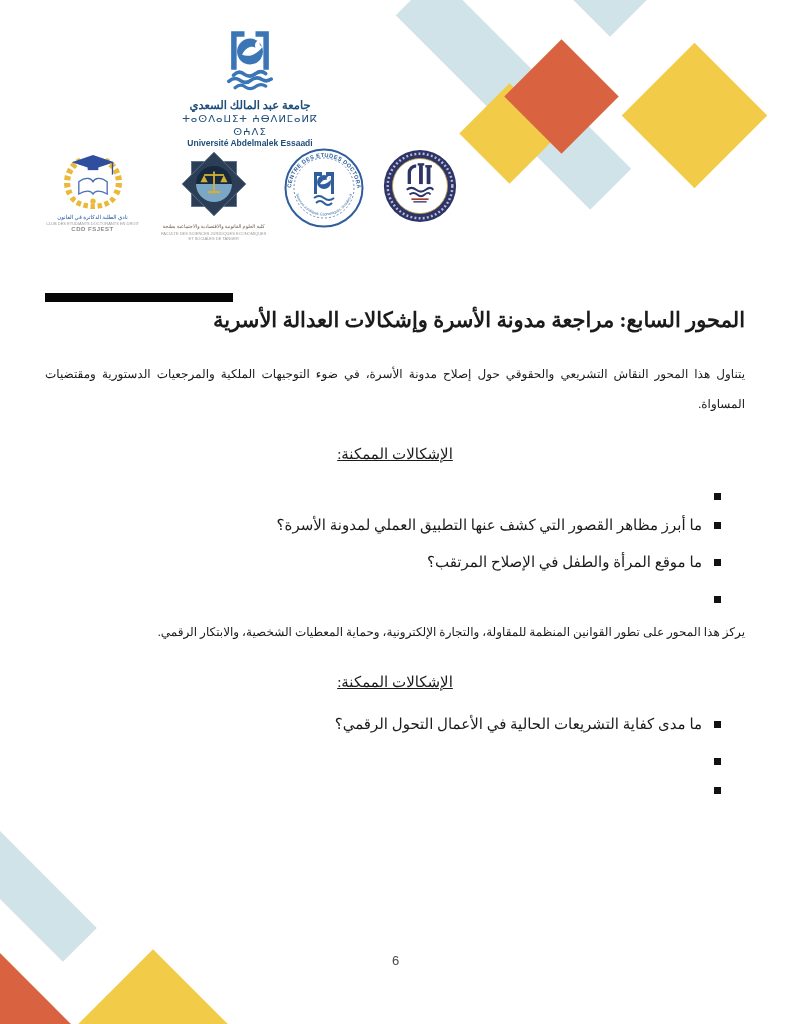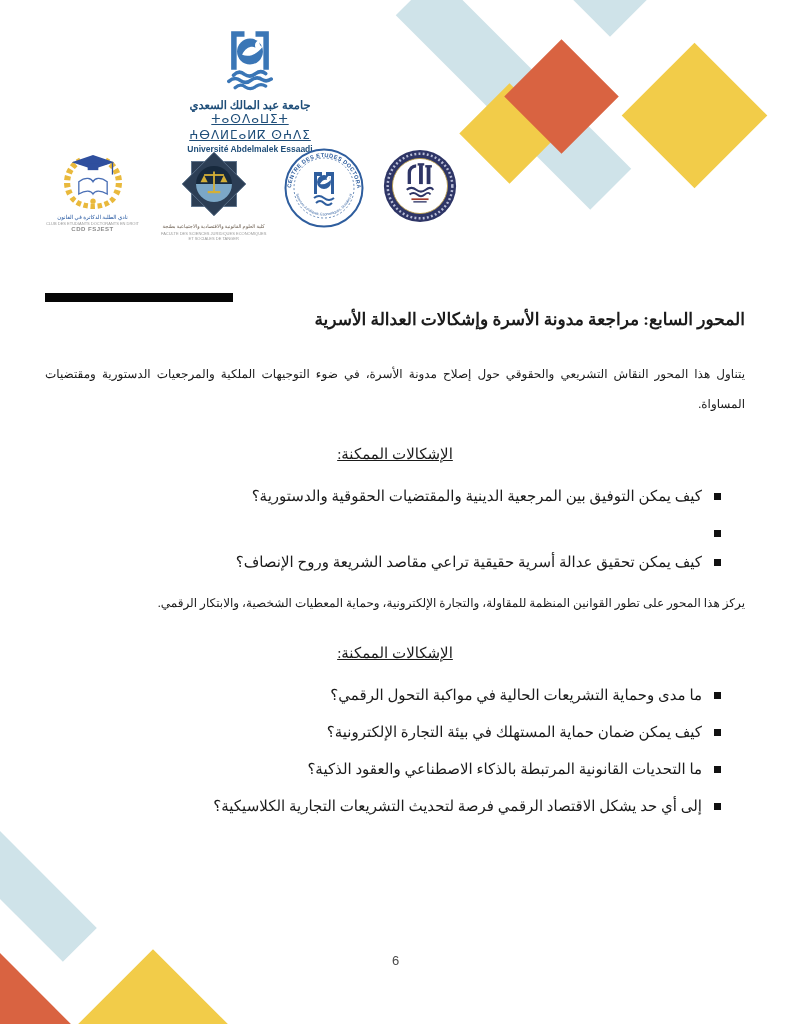--- a/index.html
+++ b/index.html
@@ -20,32 +20,32 @@
   .d-top-sm{left:577px;top:-43px;width:66px;height:66px;background:var(--c-bluelight);}
   .d-red-tr{left:521px;top:56px;width:81px;height:81px;background:var(--c-red);z-index:3;}
   .d-yel-sm{left:474px;top:98px;width:71px;height:71px;background:var(--c-yellow);z-index:2;}
   .d-yel-lg{left:643px;top:64px;width:103px;height:103px;background:var(--c-yellow);z-index:2;}
   .d-stripe-bl{left:-125px;top:836px;width:240px;height:48px;background:var(--c-bluelight);}
   .d-red-bl{left:-59px;top:974px;width:113px;height:113px;background:var(--c-red);z-index:2;}
   .d-yel-bl{left:98px;top:972px;width:110px;height:110px;background:var(--c-yellow);z-index:2;}
   
   .uni-logo{position:absolute;left:180px;top:28px;width:140px;text-align:center;z-index:5;}
   .uni-logo .ar{font-size:11.5px;font-weight:bold;color:var(--c-navy);line-height:1.25;}
-  .uni-logo .tif{font-size:12px;color:var(--c-navy);letter-spacing:1px;line-height:1.3;font-family:"DejaVu Sans",sans-serif;text-decoration:underline;}
+  .uni-logo .tif{font-size:10px;color:var(--c-navy);letter-spacing:1px;line-height:1.3;font-family:"DejaVu Sans",sans-serif;}
   .uni-logo .fr{font-size:8.5px;font-weight:bold;color:var(--c-navy);line-height:1.3;font-family:"Liberation Sans",sans-serif;}
   .logo-row{position:absolute;left:40px;top:148px;width:420px;display:flex;justify-content:space-between;align-items:flex-start;z-index:5;}
   .plogo{text-align:center;}
   .plogo .t-ar{font-size:5.5px;color:#2456a0;line-height:1.3;}
   .plogo .t-sub{font-size:4px;color:#9a9a9a;line-height:1.3;font-family:"Liberation Sans",sans-serif;}
   .plogo .t-acr{font-size:6px;font-weight:bold;color:#8b8b8b;letter-spacing:.5px;font-family:"Liberation Sans",sans-serif;}
   .plogo.p2 .t-ar{color:#6b5d4f;font-size:5px;}
   
   .content{position:absolute;left:45px;top:285px;width:700px;direction:rtl;z-index:6;color:var(--c-ink);}
   .blackbar{position:absolute;left:0;top:8px;width:188px;height:9px;background:#060606;}
-  .sec-title{font-size:17px;font-weight:bold;text-align:right;line-height:30px;margin:20px 0 24px;}
+  .sec-title{font-size:21px;font-weight:bold;text-align:right;line-height:30px;margin:20px 0 24px;}
   .sec-title.second{margin-top:10px;margin-bottom:18px;}
   .sec-body{font-size:12px;line-height:30px;text-align:justify;margin:0 0 20px;}
   .issues{font-size:15px;line-height:30px;text-decoration:underline;margin:6px 0 16px;text-align:center;}
   .blist{margin:0 0 2px;}
   .b-row{display:flex;gap:12px;align-items:flex-start;padding-right:24px;margin-bottom:14px;}
   .b-marker{width:7px;height:7px;background:#111;flex:0 0 auto;margin-top:8px;}
   .b-text{font-size:15px;line-height:23px;text-align:right;}
   .pagenum{position:absolute;left:0;right:0;bottom:56px;text-align:center;font-size:13px;color:#4a4a4a;z-index:6;font-family:"Liberation Sans",sans-serif;}
 </style>
 </head>
@@ -157,48 +157,45 @@
   <div class="content">
     <div class="blackbar"></div>
 
     <h2 class="sec-title">المحور السابع: مراجعة مدونة الأسرة وإشكالات العدالة الأسرية</h2>
     <p class="sec-body">يتناول هذا المحور النقاش التشريعي والحقوقي حول إصلاح مدونة الأسرة، في ضوء التوجيهات الملكية والمرجعيات الدستورية ومقتضيات المساواة.</p>
     <div class="issues">الإشكالات الممكنة:</div>
 
     <div class="blist">
       <div class="b-row">
         <span class="b-marker"></span>
-        <span class="b-text">كيف يمكن التوفيق بين المرجعية الدينية والمقتضيات الحقوقية والدستورية؟</span>
-      </div>
-      <div class="b-row">
-        <span class="b-marker"></span>
-      </div>
-      <div class="b-row">
-        <span class="b-marker"></span>
-        <span class="b-text">كيف يمكن تحقيق عدالة أسرية حقيقية تراعي مقاصد الشريعة وروح الإنصاف؟</span>
+      </div>
+      <div class="b-row">
+        <span class="b-marker"></span>
+        <span class="b-text">ما أبرز مظاهر القصور التي كشف عنها التطبيق العملي لمدونة الأسرة؟</span>
+      </div>
+      <div class="b-row">
+        <span class="b-marker"></span>
+        <span class="b-text">ما موقع المرأة والطفل في الإصلاح المرتقب؟</span>
+      </div>
+      <div class="b-row">
+        <span class="b-marker"></span>
       </div>
     </div>
 
     <p class="sec-body">يركز هذا المحور على تطور القوانين المنظمة للمقاولة، والتجارة الإلكترونية، وحماية المعطيات الشخصية، والابتكار الرقمي.</p>
     <div class="issues">الإشكالات الممكنة:</div>
 
     <div class="blist">
       <div class="b-row">
         <span class="b-marker"></span>
-        <span class="b-text">ما مدى وحماية التشريعات الحالية في مواكبة التحول الرقمي؟</span>
-      </div>
-      <div class="b-row">
-        <span class="b-marker"></span>
-        <span class="b-text">كيف يمكن ضمان حماية المستهلك في بيئة التجارة الإلكترونية؟</span>
-      </div>
-      <div class="b-row">
-        <span class="b-marker"></span>
-        <span class="b-text">ما التحديات القانونية المرتبطة بالذكاء الاصطناعي والعقود الذكية؟</span>
-      </div>
-      <div class="b-row">
-        <span class="b-marker"></span>
-        <span class="b-text">إلى أي حد يشكل الاقتصاد الرقمي فرصة لتحديث التشريعات التجارية الكلاسيكية؟</span>
+        <span class="b-text">ما مدى كفاية التشريعات الحالية في الأعمال التحول الرقمي؟</span>
+      </div>
+      <div class="b-row">
+        <span class="b-marker"></span>
+      </div>
+      <div class="b-row">
+        <span class="b-marker"></span>
       </div>
     </div>
   </div>
 
   <div class="pagenum">6</div>
 </div>
 
 </body></html>

